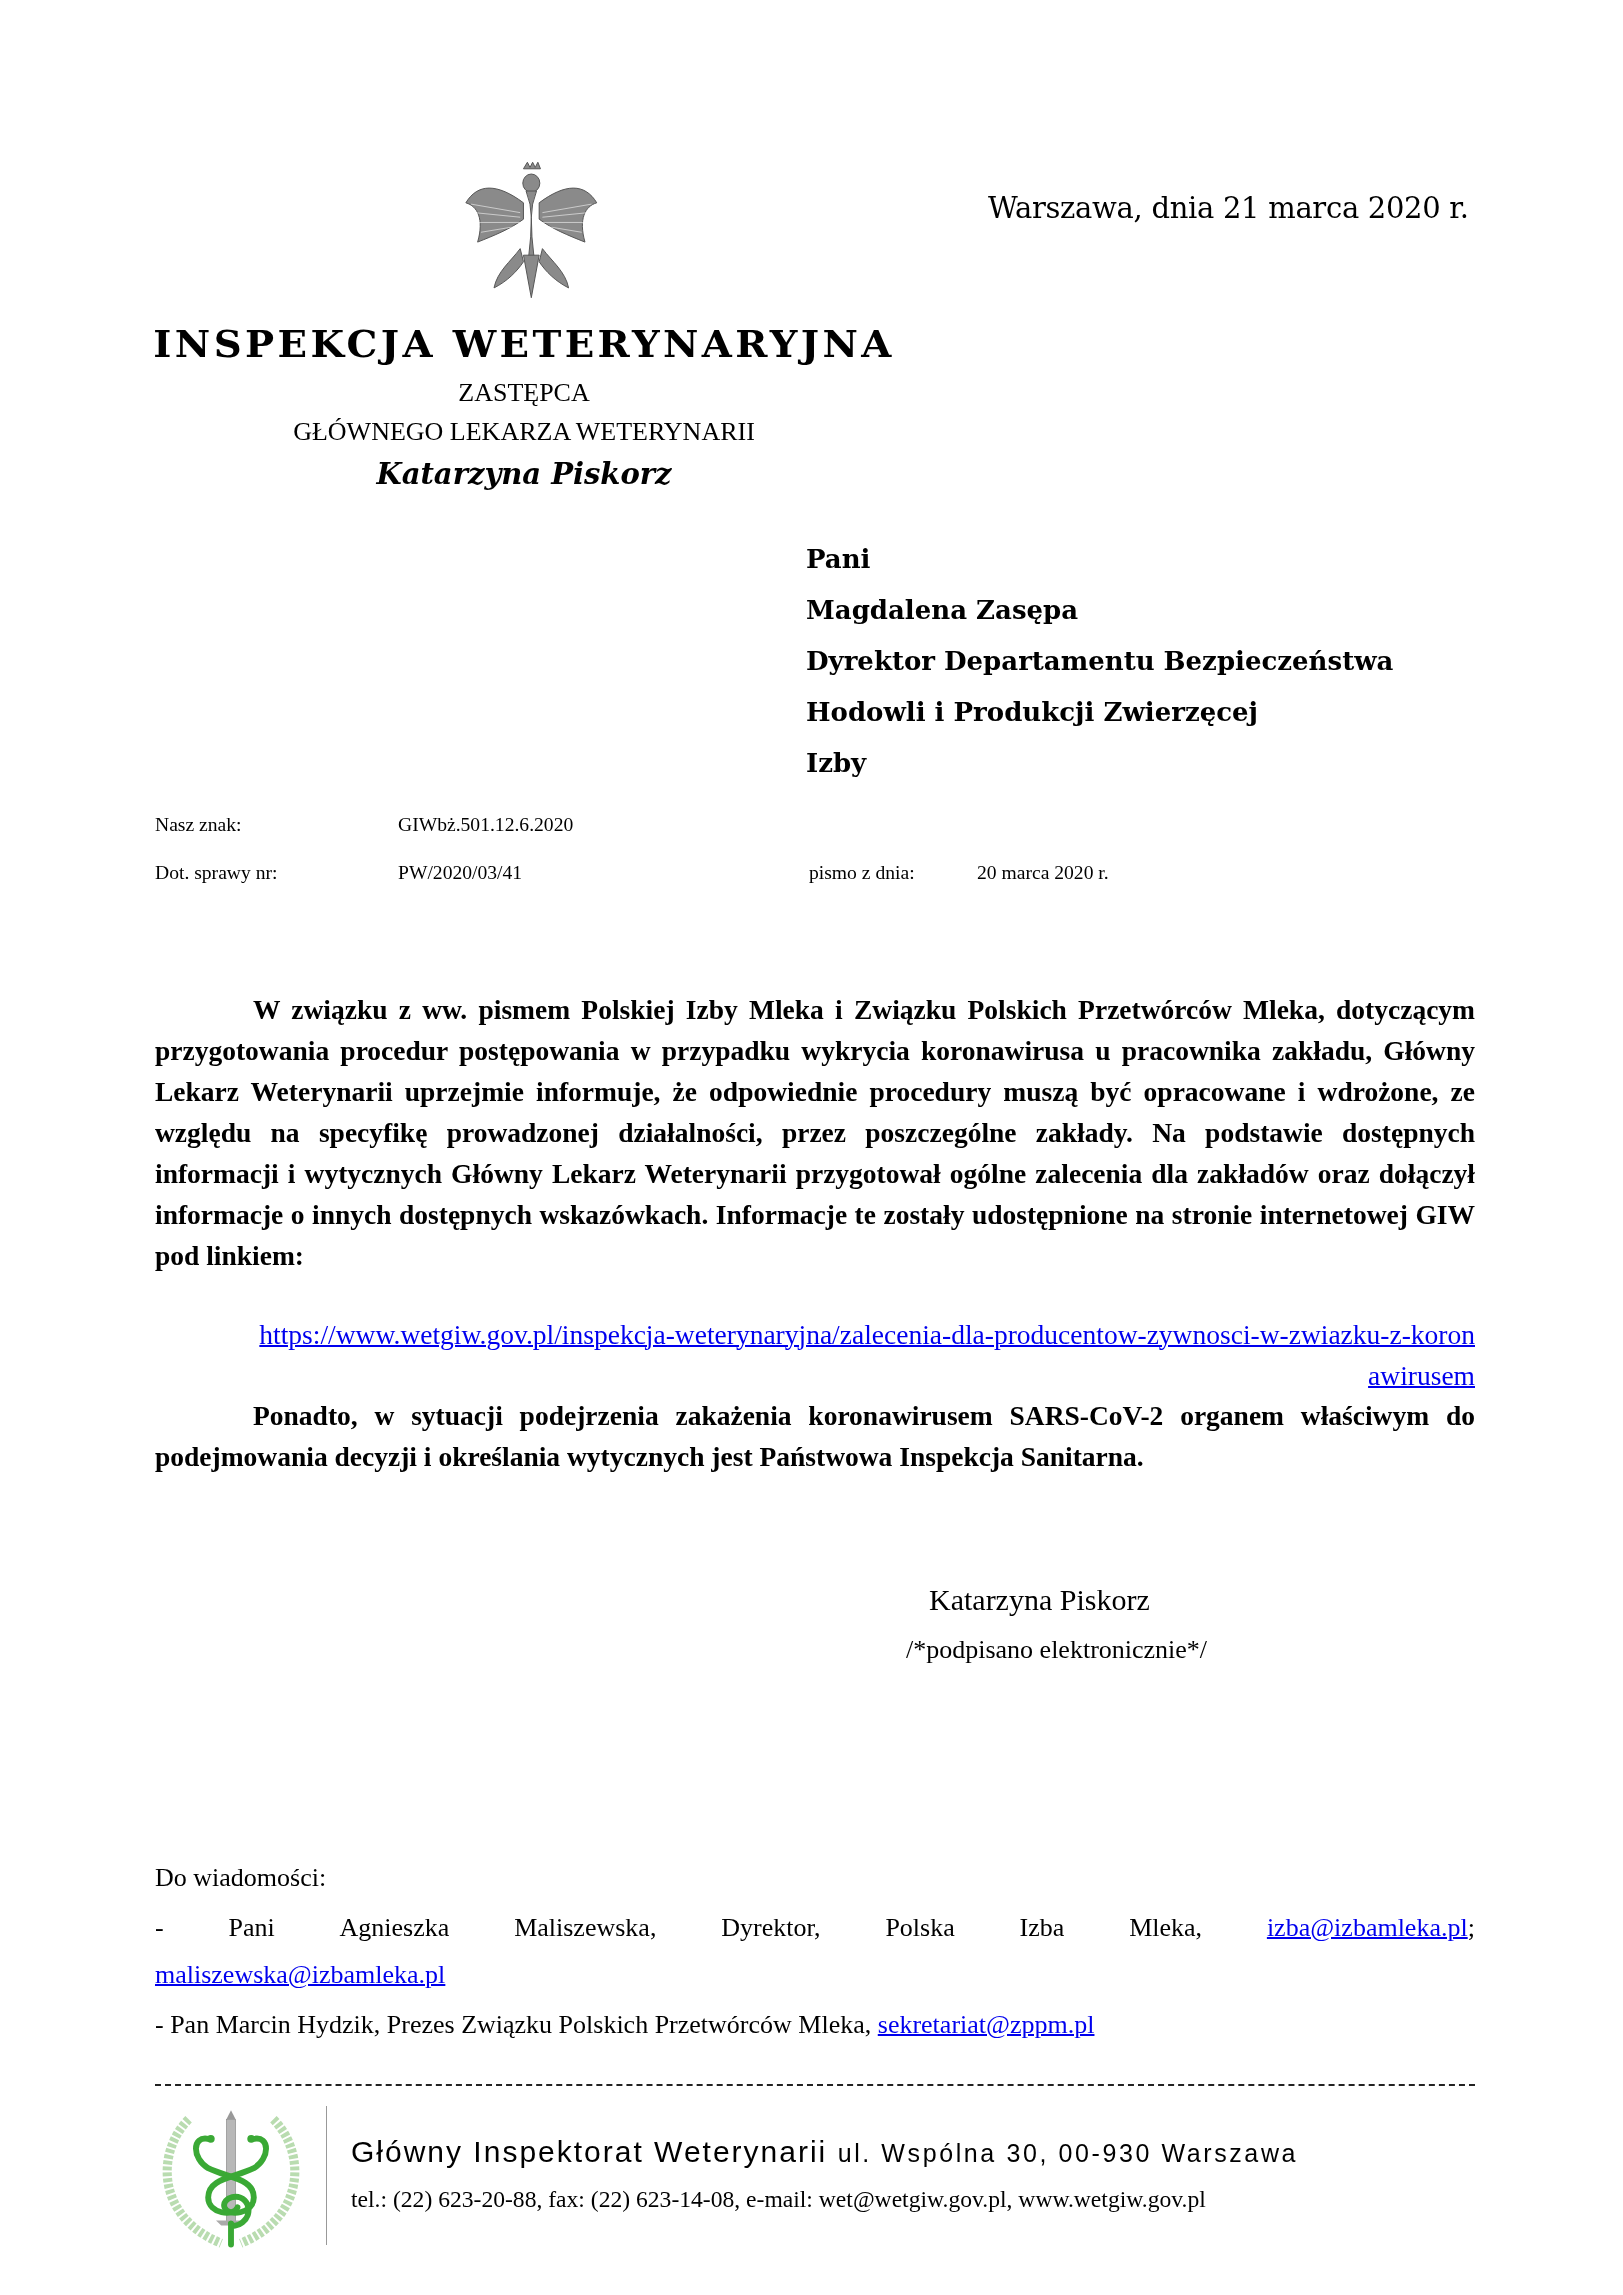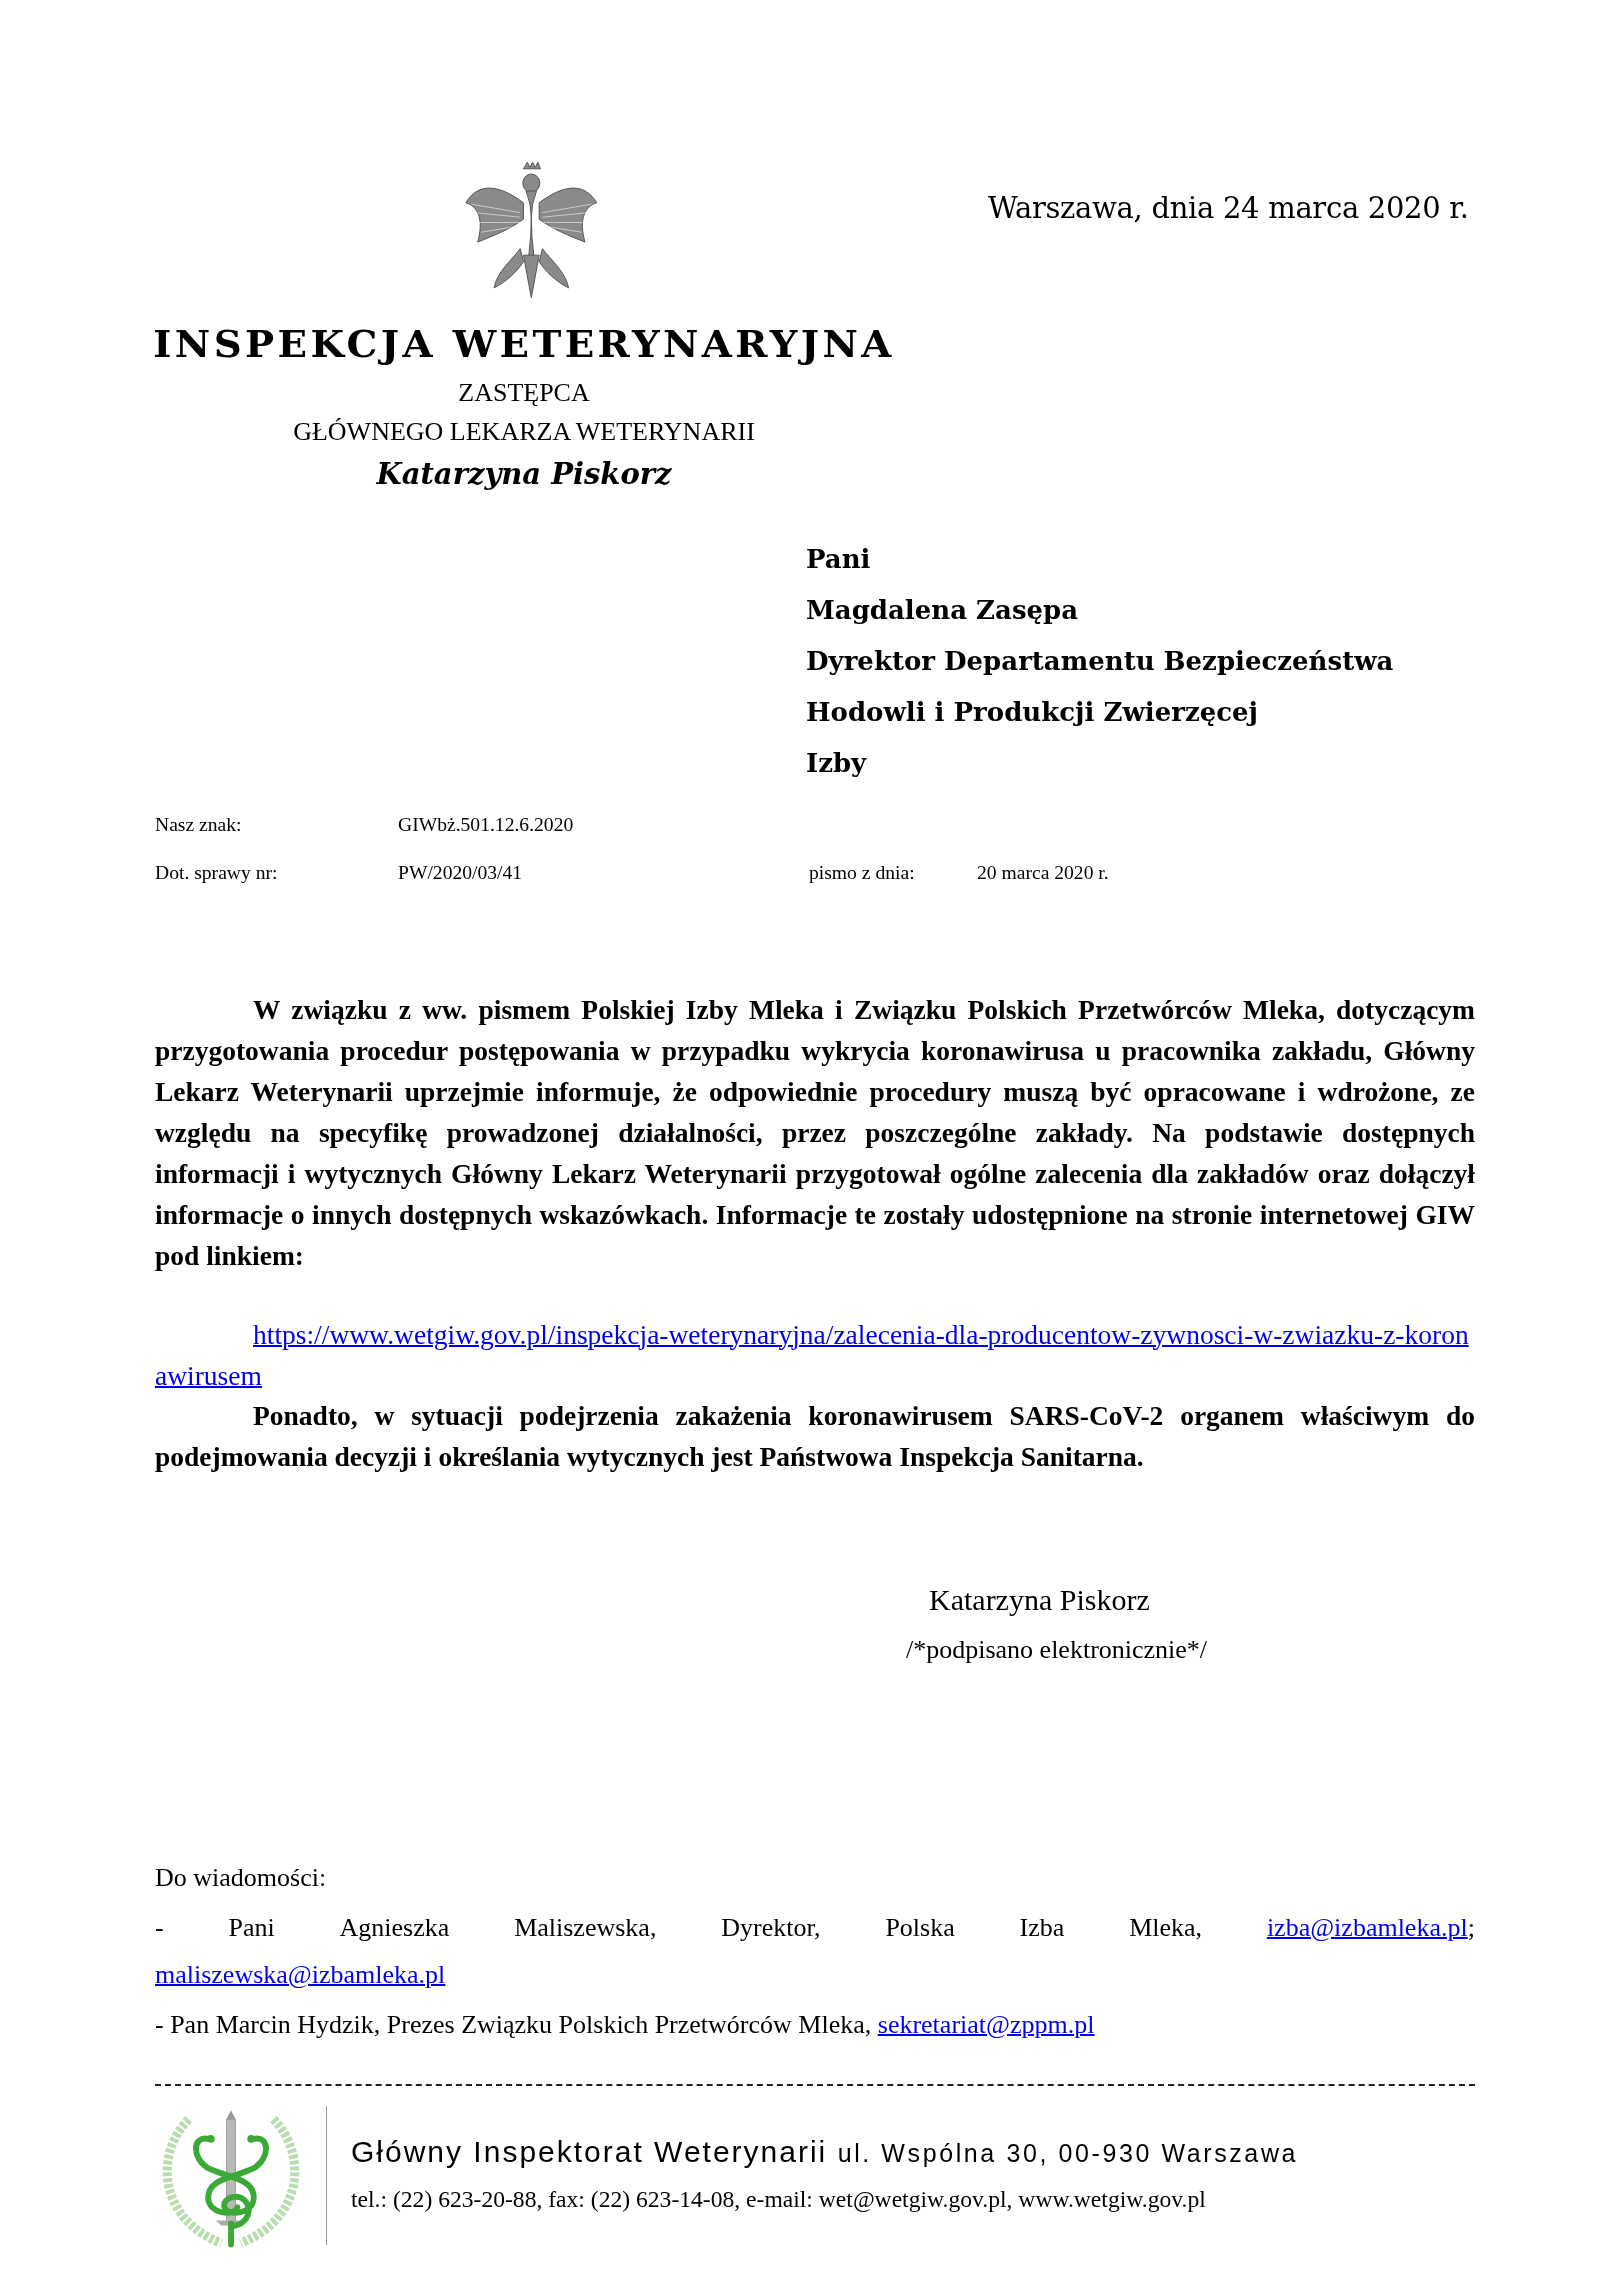--- a/index.html
+++ b/index.html
@@ -61,41 +61,41 @@
       <path d="M129 140 C144 160 164 175 169 200 C149 190 134 175 124 160Z"></path>
       <path d="M100 150 l12 65 l12 -65 z"></path>
     </g>
     <g stroke="#fff" stroke-width="1.2" fill="none" opacity="0.7">
       <path d="M20 72 L95 85 M25 85 L95 92 M32 100 L95 100 M35 115 L95 105"></path>
       <path d="M204 72 L129 85 M199 85 L129 92 M192 100 L129 100 M189 115 L129 105"></path>
     </g>
   </svg>
 </div>
 
-<div class="abs date">Warszawa, dnia 24 marca 2020 r.</div>
+<div class="abs date">Warszawa, dnia 21 marca 2020 r.</div>
 <div class="abs org-title">INSPEKCJA WETERYNARYJNA</div>
 <div class="abs org-sub org-sub1">ZASTĘPCA</div>
 <div class="abs org-sub org-sub2">GŁÓWNEGO LEKARZA WETERYNARII</div>
 <div class="abs org-name">Katarzyna Piskorz</div>
 
 <div class="abs recip" style="top:544px">Pani</div>
 <div class="abs recip" style="top:595px">Magdalena Zasępa</div>
 <div class="abs recip" style="top:646px">Dyrektor Departamentu Bezpieczeństwa</div>
 <div class="abs recip" style="top:697px">Hodowli i Produkcji Zwierzęcej</div>
 <div class="abs recip" style="top:748px">Izby</div>
 
 <div class="abs ref ref-label" style="top:814px">Nasz znak:</div>
 <div class="abs ref ref-val" style="top:814px">GIWbż.501.12.6.2020</div>
 <div class="abs ref ref-label" style="top:862px">Dot. sprawy nr:</div>
 <div class="abs ref ref-val" style="top:862px">PW/2020/03/41</div>
 <div class="abs ref" style="top:862px; left:809px">pismo z dnia:</div>
 <div class="abs ref" style="top:862px; left:977px">20 marca 2020 r.</div>
 
 <div class="abs body-text indent" style="top:989px">W związku z ww. pismem Polskiej Izby Mleka i Związku Polskich Przetwórców Mleka, dotyczącym przygotowania procedur postępowania w przypadku wykrycia koronawirusa u pracownika zakładu, Główny Lekarz Weterynarii uprzejmie informuje, że odpowiednie procedury muszą być opracowane i wdrożone, ze względu na specyfikę prowadzonej działalności, przez poszczególne zakłady. Na podstawie dostępnych informacji i wytycznych Główny Lekarz Weterynarii przygotował ogólne zalecenia dla zakładów oraz dołączył informacje o innych dostępnych wskazówkach. Informacje te zostały udostępnione na stronie internetowej GIW pod linkiem:</div>
-<div class="abs body-text" style="top:1314px; text-indent:98px; text-align:left;">
+<div class="abs body-text" style="top:1314px; text-indent:98px; text-align:right;">
   <a class="link" href="#" style="word-break: break-all;">https://www.wetgiw.gov.pl/inspekcja-weterynaryjna/zalecenia-dla-producentow-zywnosci-w-zwiazku-z-koronawirusem</a>
 </div>
 <div class="abs body-text indent" style="top:1395px">Ponadto, w sytuacji podejrzenia zakażenia koronawirusem SARS-CoV-2 organem właściwym do podejmowania decyzji i określania wytycznych jest Państwowa Inspekcja Sanitarna.</div>
 
 <div class="abs sign-name">Katarzyna Piskorz</div>
 <div class="abs sign-note">/*podpisano elektronicznie*/</div>
 
 <div class="abs cc" style="top:1863px">Do wiadomości:</div>
 <div class="abs cc cc-row-justify" style="top:1913px">
   <span>-</span>

